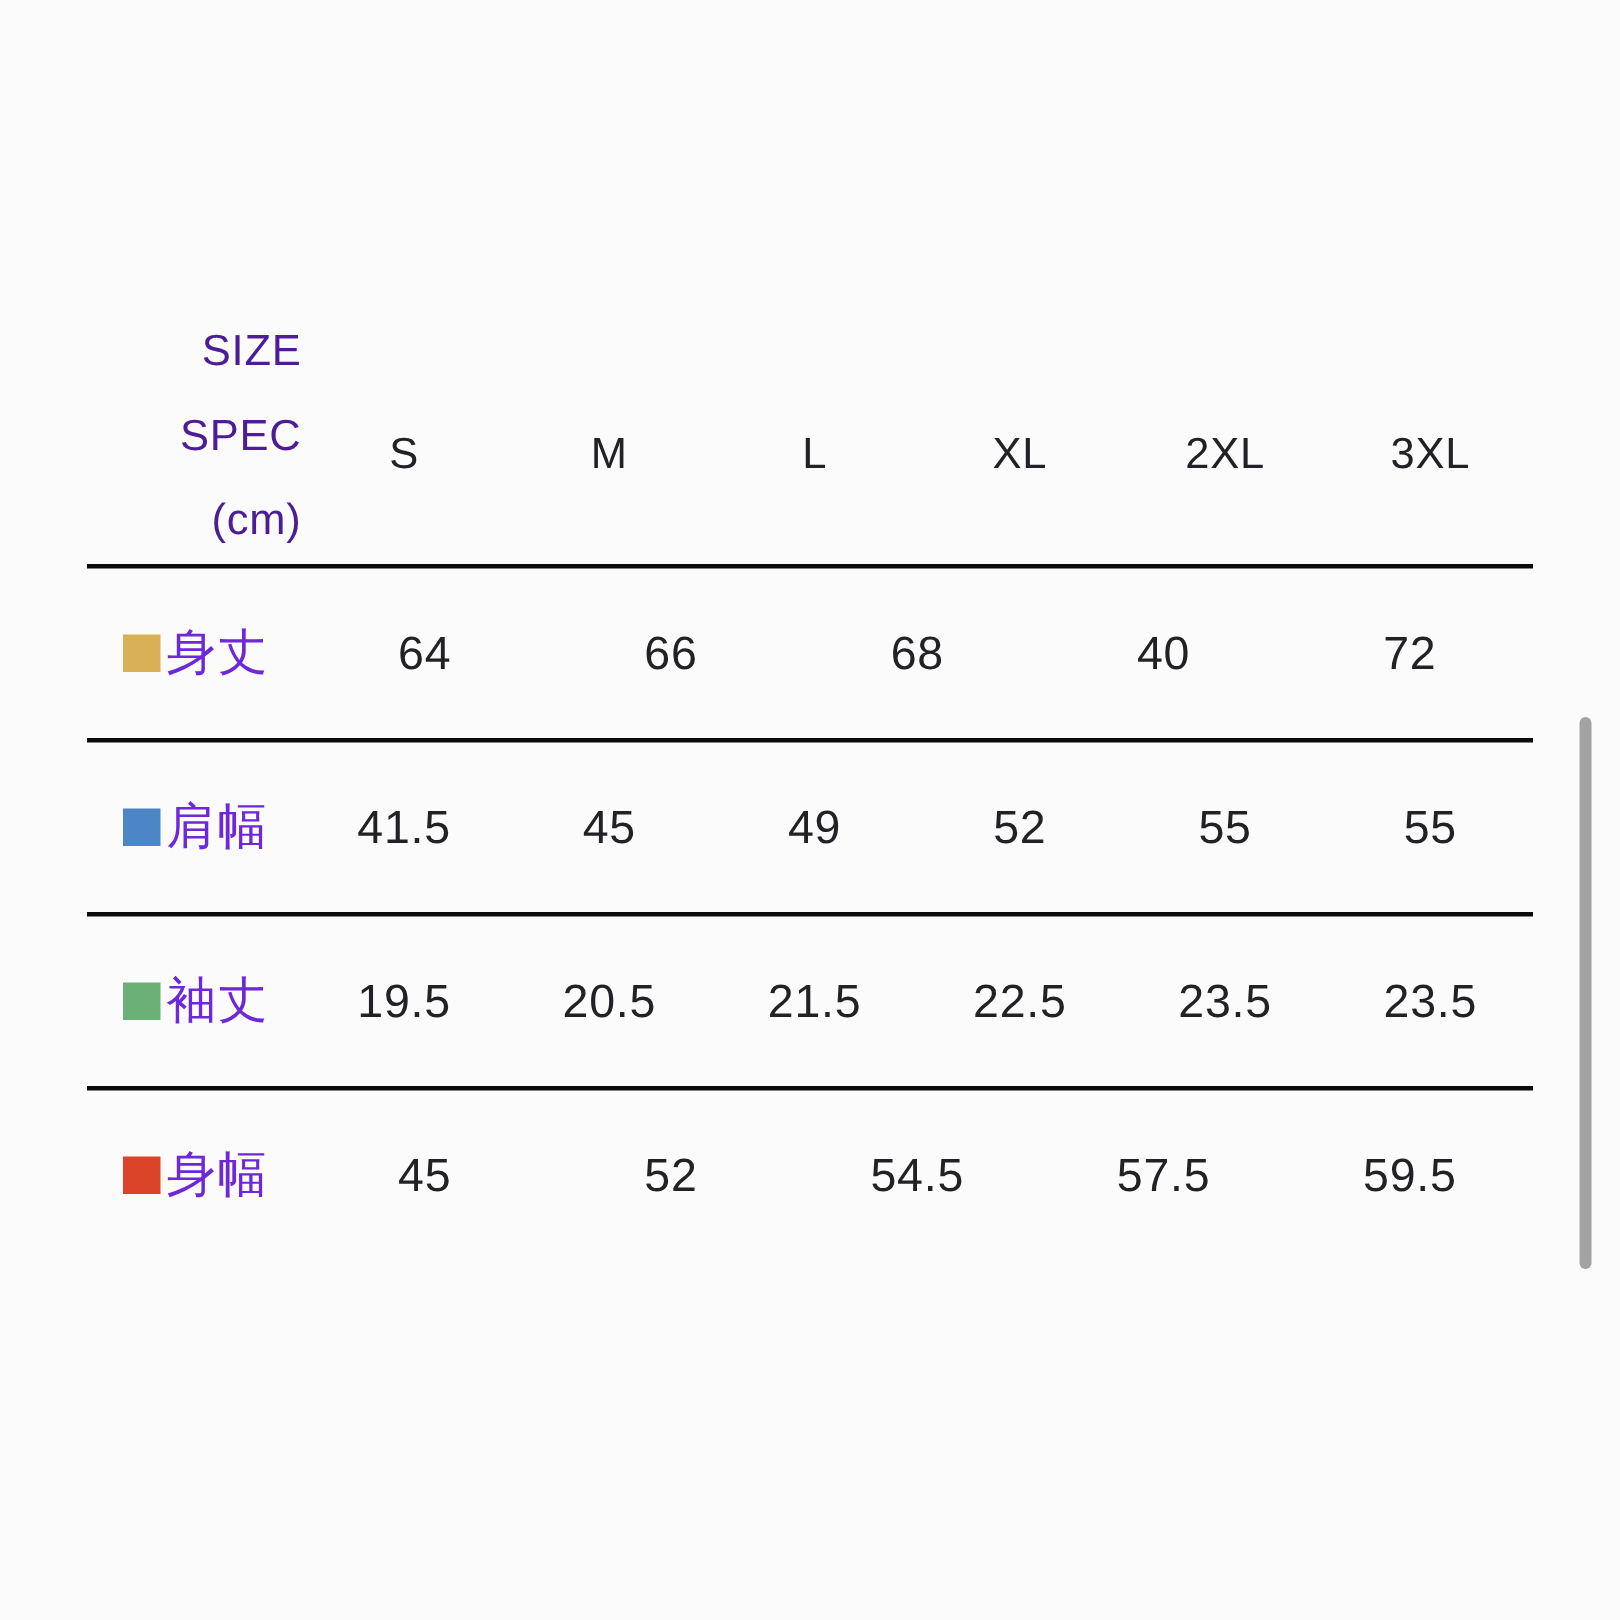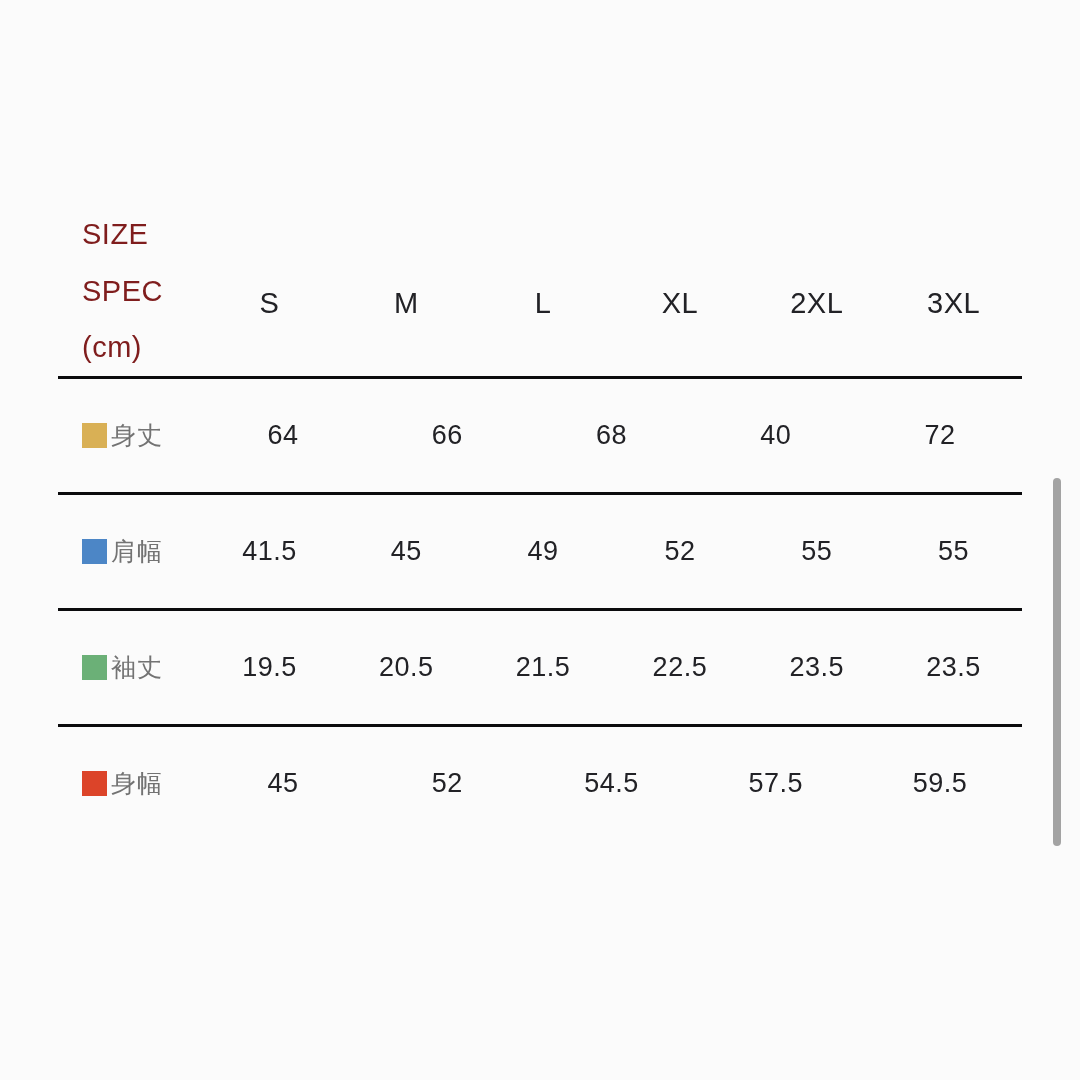--- a/index.html
+++ b/index.html
@@ -25,25 +25,26 @@
   
   .chart-head {
     display: flex;
     align-items: flex-end;
     height: 178px;
   }
   .head-title {
     width: 143px;
     flex: 0 0 143px;
     font-size: 29px;
-    color: #7f1d1d;
+    color: #4c1d95;
     line-height: 1.95;
     letter-spacing: 0.5px;
     padding-left: 24px;
     box-sizing: border-box;
+    text-align: right;
   }
   .head-title span { display: block; white-space: nowrap; }
   .head-sizes {
     flex: 1 1 auto;
     display: flex;
     padding-bottom: 56px;
   }
   .head-sizes .size-col {
     flex: 1 1 0;
     text-align: center;
@@ -73,35 +74,35 @@
     padding-left: 24px;
     box-sizing: border-box;
   }
   .swatch {
     width: 25px;
     height: 25px;
     flex: 0 0 25px;
     display: block;
   }
   .row-name {
-    font-size: 25px;
-    color: #737373;
+    font-size: 33px;
+    color: #6d28d9;
     margin-left: 4px;
     letter-spacing: 1px;
     white-space: nowrap;
     font-family: "DejaVu Sans", "Liberation Sans", sans-serif;
   }
   .row-values {
     flex: 1 1 auto;
     display: flex;
   }
   .row-values .val-cell {
     flex: 1 1 0;
     text-align: center;
-    font-size: 27px;
+    font-size: 31px;
     color: #222226;
     letter-spacing: 0.5px;
   }
 
   
   #scrollbar-track {
     position: absolute;
     right: 19px;
     top: 470px;
     width: 8px;

